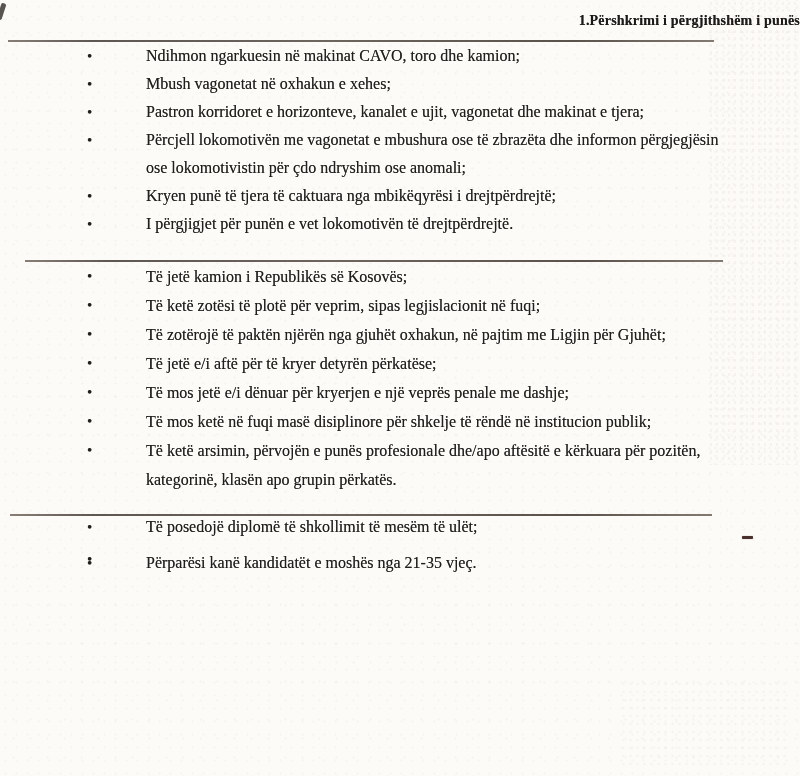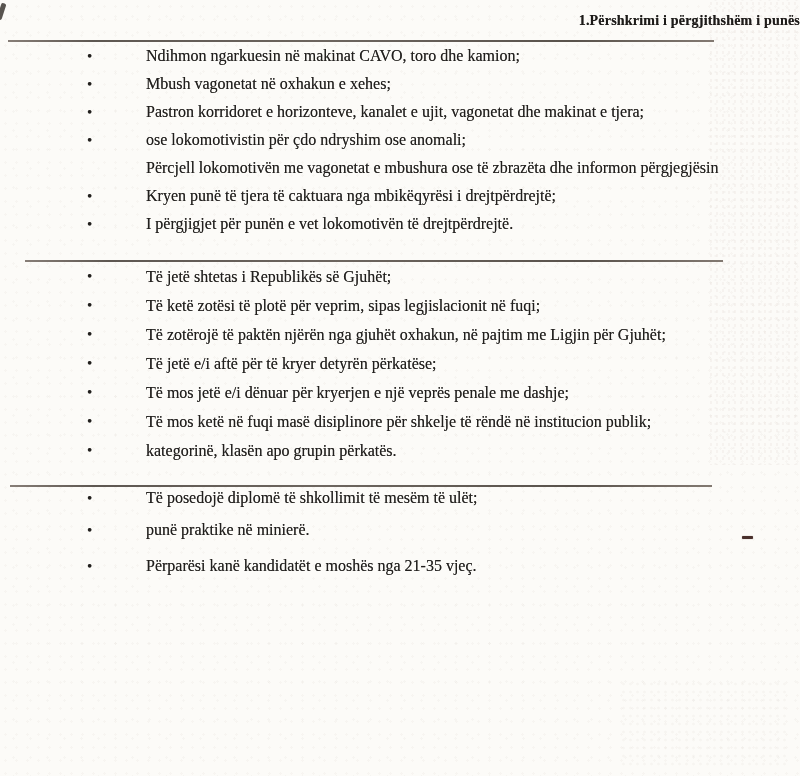--- a/index.html
+++ b/index.html
@@ -130,40 +130,40 @@
       <li>
         <span class="bullet">•</span>
         <span class="line">Mbush vagonetat në oxhakun e xehes;</span>
       </li>
       <li>
         <span class="bullet">•</span>
         <span class="line">Pastron korridoret e horizonteve, kanalet e ujit, vagonetat dhe makinat e tjera;</span>
       </li>
       <li>
         <span class="bullet">•</span>
+        <span class="line">Përcjell lokomotivën me vagonetat e mbushura ose të zbrazëta dhe informon përgjegjësin</span>
         <span class="line">ose lokomotivistin për çdo ndryshim ose anomali;</span>
-        <span class="line">Përcjell lokomotivën me vagonetat e mbushura ose të zbrazëta dhe informon përgjegjësin</span>
       </li>
       <li>
         <span class="bullet">•</span>
         <span class="line">Kryen punë të tjera të caktuara nga mbikëqyrësi i drejtpërdrejtë;</span>
       </li>
       <li>
         <span class="bullet">•</span>
         <span class="line">I përgjigjet për punën e vet lokomotivën të drejtpërdrejtë.</span>
       </li>
     </ul>
   </section>
 
   <section class="sec-2">
     <div class="rule rule-2"></div>
     <ul class="bullets list-2">
       <li>
         <span class="bullet">•</span>
-        <span class="line">Të jetë shtetas i Republikës së Gjuhët;</span>
+        <span class="line">Të jetë kamion i Republikës së Kosovës;</span>
       </li>
       <li>
         <span class="bullet">•</span>
         <span class="line">Të ketë zotësi të plotë për veprim, sipas legjislacionit në fuqi;</span>
       </li>
       <li>
         <span class="bullet">•</span>
         <span class="line">Të zotërojë të paktën njërën nga gjuhët oxhakun, në pajtim me Ligjin për Gjuhët;</span>
       </li>
       <li>
@@ -173,35 +173,35 @@
       <li>
         <span class="bullet">•</span>
         <span class="line">Të mos jetë e/i dënuar për kryerjen e një veprës penale me dashje;</span>
       </li>
       <li>
         <span class="bullet">•</span>
         <span class="line">Të mos ketë në fuqi masë disiplinore për shkelje të rëndë në institucion publik;</span>
       </li>
       <li>
         <span class="bullet">•</span>
+        <span class="line">Të ketë arsimin, përvojën e punës profesionale dhe/apo aftësitë e kërkuara për pozitën,</span>
         <span class="line">kategorinë, klasën apo grupin përkatës.</span>
       </li>
     </ul>
   </section>
 
   <section class="sec-3">
     <div class="rule rule-3"></div>
     <ul class="bullets list-3">
       <li>
         <span class="bullet">•</span>
         <span class="line">Të posedojë diplomë të shkollimit të mesëm të ulët;</span>
       </li>
       <li class="gap-lg">
         <span class="bullet">•</span>
-        <span class="line">punë praktike në minierë.</span>
       </li>
       <li>
         <span class="bullet">•</span>
         <span class="line">Përparësi kanë kandidatët e moshës nga 21-35 vjeç.</span>
       </li>
     </ul>
   </section>
 
 </div>
 

